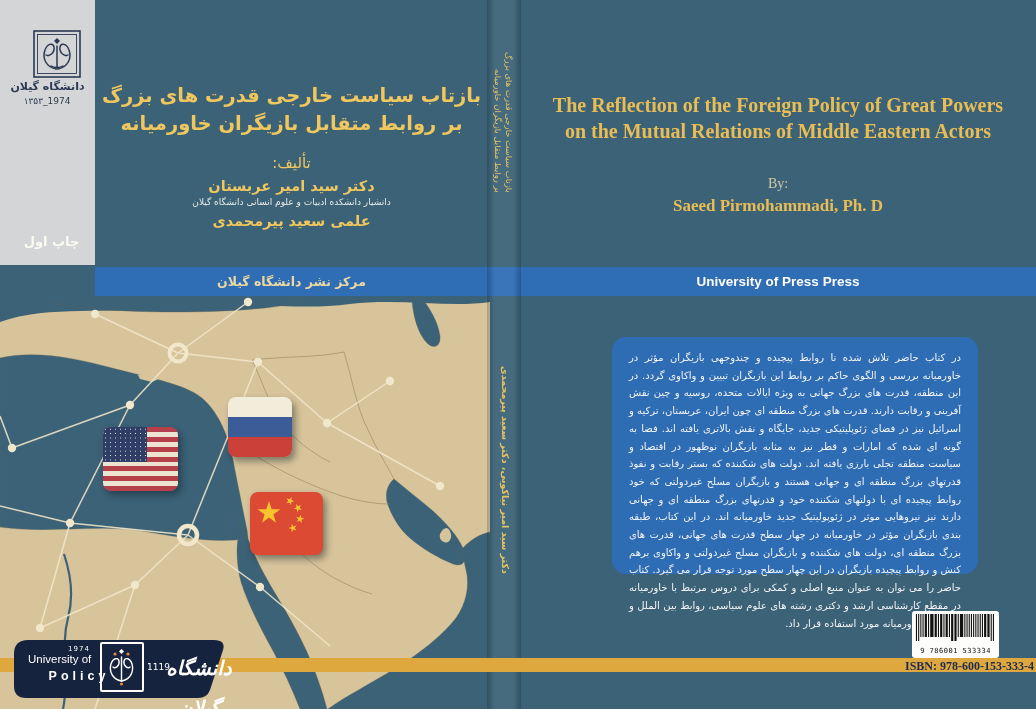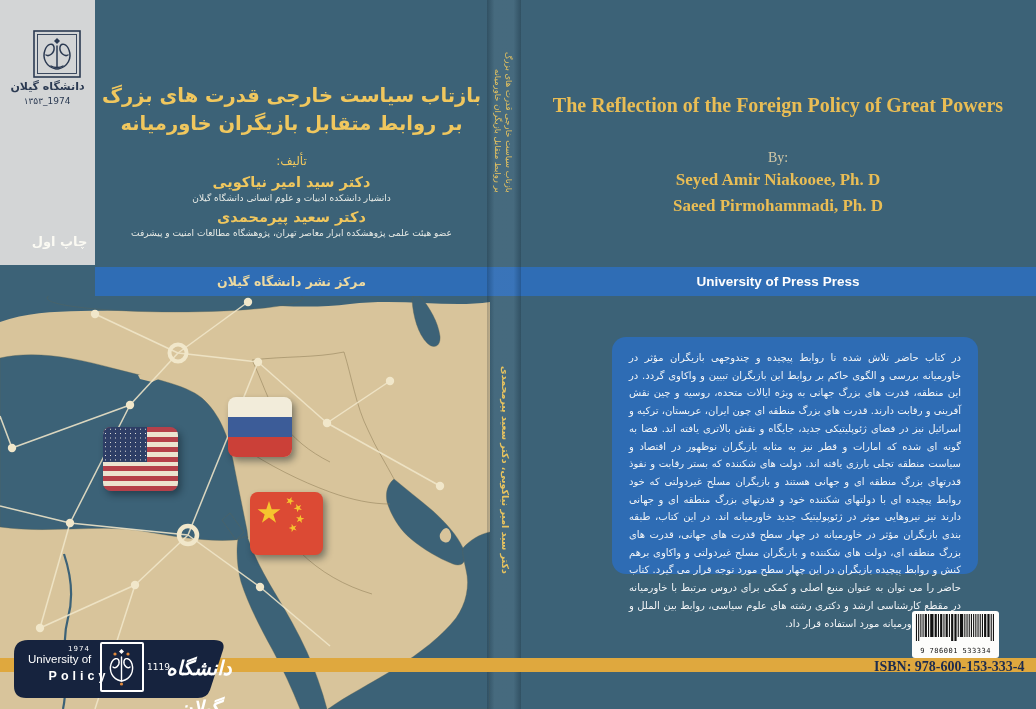--- a/index.html
+++ b/index.html
@@ -10,27 +10,27 @@
   }
   .abs{position:absolute;}
 
   
   .gray-strip{left:0;top:0;width:95px;height:265px;background:#d3d5d6;}
   .uog-logo-box{left:33px;top:30px;}
   .logo-caption{left:0;top:80px;width:95px;text-align:center;color:#2b3a52;
     font-size:11px;font-weight:bold;}
   .logo-years{left:0;top:96px;width:94px;text-align:center;color:#2b3a52;
     font-size:9px;letter-spacing:.5px;}
-  .edition{left:12px;top:234px;width:95px;text-align:center;color:#fbfaf3;
+  .edition{left:4px;top:234px;width:95px;text-align:center;color:#fbfaf3;
     font-size:13px;font-weight:bold;direction:rtl;}
 
   
   .fa-block{left:95px;top:82px;width:393px;text-align:center;direction:rtl;}
   .fa-title{color:#f0c75e;font-size:19.5px;font-weight:bold;line-height:28px;}
-  .fa-byline{color:#f0c75e;font-size:12px;margin-top:16px;}
+  .fa-byline{color:#f0c75e;font-size:15px;margin-top:16px;}
   .fa-author{color:#f0c75e;font-size:14.5px;font-weight:bold;margin-top:6px;}
   .fa-affil{color:#e9ece7;font-size:9px;margin-top:3px;white-space:nowrap;}
 
   
   .band{left:95px;top:267px;width:941px;height:29px;background:#2f6db5;}
   .band-fa{left:95px;top:267px;width:393px;height:42px;line-height:29px;
     text-align:center;color:#ecd9a1;font-size:12.5px;font-weight:bold;direction:rtl;}
   .band-en{left:520px;top:267px;width:516px;height:29px;line-height:29px;
     text-align:center;color:#fdfdfd;font-size:13.5px;font-weight:bold;
     font-family:"Liberation Sans",sans-serif;}
@@ -67,22 +67,22 @@
   .en-author{color:#e9bd55;font-size:17px;font-weight:bold;line-height:24px;margin-top:2px;}
 
   
   .blurb{left:612px;top:337px;width:366px;height:237px;background:#2e6cb4;
     border-radius:14px;box-sizing:border-box;padding:12px 17px;}
   .blurb p{margin:0;direction:rtl;text-align:justify;color:#f3f5f7;
     font-size:10px;line-height:17.7px;}
 
   
   .yellow-band{left:0;top:658px;width:1036px;height:14px;background:#dfa83e;}
-  .isbn-label{left:874px;top:659px;width:160px;text-align:left;color:#1d2c4e;
-    font-size:14px;font-weight:bold;font-family:"Liberation Serif",serif;}
+  .isbn-label{left:874px;top:659px;width:160px;text-align:right;color:#1d2c4e;
+    font-size:12px;font-weight:bold;font-family:"Liberation Serif",serif;}
   .barcode{left:912px;top:611px;width:87px;height:47px;background:#fdfdfb;
     border-radius:3px;box-sizing:border-box;padding:2px 3px 1px;}
   .barcode .digits{text-align:center;color:#111;font-size:7px;line-height:8px;
     font-family:"DejaVu Sans Mono",monospace;letter-spacing:.5px;}
 
   
   .badge{left:8px;top:634px;width:230px;height:70px;}
   .badge-univ1{left:36px;top:11px;color:#fff;font-size:7px;letter-spacing:1px;
     width:70px;text-align:center;}
   .badge-univ2{left:20px;top:19px;color:#fff;font-size:11.5px;width:102px;text-align:left;
@@ -202,41 +202,40 @@
     </g>
   </svg>
   <div class="abs logo-caption">دانشگاه گیلان</div>
   <div class="abs logo-years">۱۳۵۳_1974</div>
   <div class="abs edition">چاپ اول</div>
 
   <div class="abs fa-block">
     <div class="fa-title">بازتاب سیاست خارجی قدرت های بزرگ</div>
     <div class="fa-title">بر روابط متقابل بازیگران خاورمیانه</div>
     <div class="fa-byline">تألیف:</div>
-    <div class="fa-author">دکتر سید امیر نیاکویی</div>
+    <div class="fa-author">دکتر سید امیر عربستان</div>
     <div class="fa-affil">دانشیار دانشکده ادبیات و علوم انسانی دانشگاه گیلان</div>
-    <div class="fa-author">دکتر سعید پیرمحمدی</div>
-    <div class="fa-affil">عضو هیئت علمی پژوهشکده ابرار معاصر تهران، پژوهشگاه مطالعات امنیت و پیشرفت</div>
+    <div class="fa-author">علمی سعید پیرمحمدی</div>
   </div>
 
   <div class="abs band"></div>
   <div class="abs band-fa">مرکز نشر دانشگاه گیلان</div>
   <div class="abs band-en">University of Press Press</div>
 
   <div class="abs spine-shade"></div>
   <div class="abs spine-title">
     <div>بازتاب سیاست خارجی قدرت های بزرگ</div>
     <div>بر روابط متقابل بازیگران خاورمیانه</div>
   </div>
   <div class="abs spine-authors">دکتر سید امیر نیاکویی، دکتر سعید پیرمحمدی</div>
 
   <div class="abs en-block">
     <div class="en-title">The Reflection of the Foreign Policy of Great Powers</div>
+    <div class="en-title">on the Mutual Relations of Middle Eastern Actors</div>
     <div class="en-by">By:</div>
-    <div class="en-author">Seyed Amir Niakooee, Ph. D</div>
     <div class="en-author">Saeed Pirmohammadi, Ph. D</div>
   </div>
 
   <div class="abs blurb">
     <p>در کتاب حاضر تلاش شده تا روابط پیچیده و چندوجهی بازیگران مؤثر در خاورمیانه بررسی و الگوی حاکم بر روابط این بازیگران تبیین و واکاوی گردد. در این منطقه، قدرت های بزرگ جهانی به ویژه ایالات متحده، روسیه و چین نقش آفرینی و رقابت دارند. قدرت های بزرگ منطقه ای چون ایران، عربستان، ترکیه و اسرائیل نیز در فضای ژئوپلیتیکی جدید، جایگاه و نقش بالاتری یافته اند. فضا به گونه ای شده که امارات و قطر نیز به مثابه بازیگران نوظهور در اقتصاد و سیاست منطقه تجلی بارزی یافته اند. دولت های شکننده که بستر رقابت و نفوذ قدرتهای بزرگ منطقه ای و جهانی هستند و بازیگران مسلح غیردولتی که خود روابط پیچیده ای با دولتهای شکننده خود و قدرتهای بزرگ منطقه ای و جهانی دارند نیز نیروهایی موثر در ژئوپولیتیک جدید خاورمیانه اند. در این کتاب، طبقه بندی بازیگران مؤثر در خاورمیانه در چهار سطح قدرت های جهانی، قدرت های بزرگ منطقه ای، دولت های شکننده و بازیگران مسلح غیردولتی و واکاوی برهم کنش و روابط پیچیده بازیگران در این چهار سطح مورد توجه قرار می گیرد. کتاب حاضر را می توان به عنوان منبع اصلی و کمکی برای دروس مرتبط با خاورمیانه در مقطع کارشناسی ارشد و دکتری رشته های علوم سیاسی، روابط بین الملل و مطالعات خاورمیانه مورد استفاده قرار داد.</p>
   </div>
 
   <div class="abs yellow-band"></div>
 
   <div class="abs barcode">

